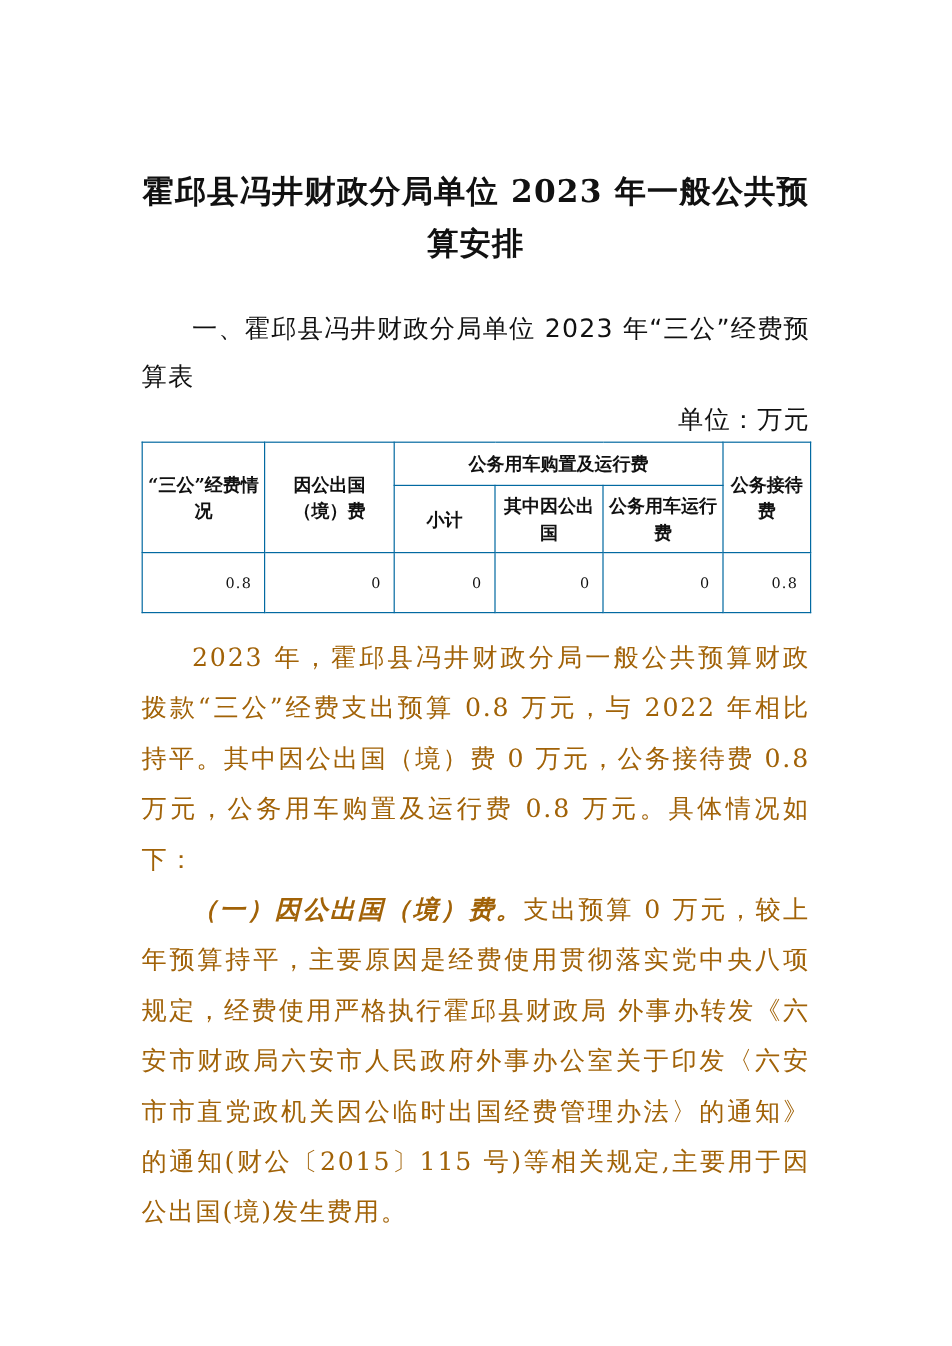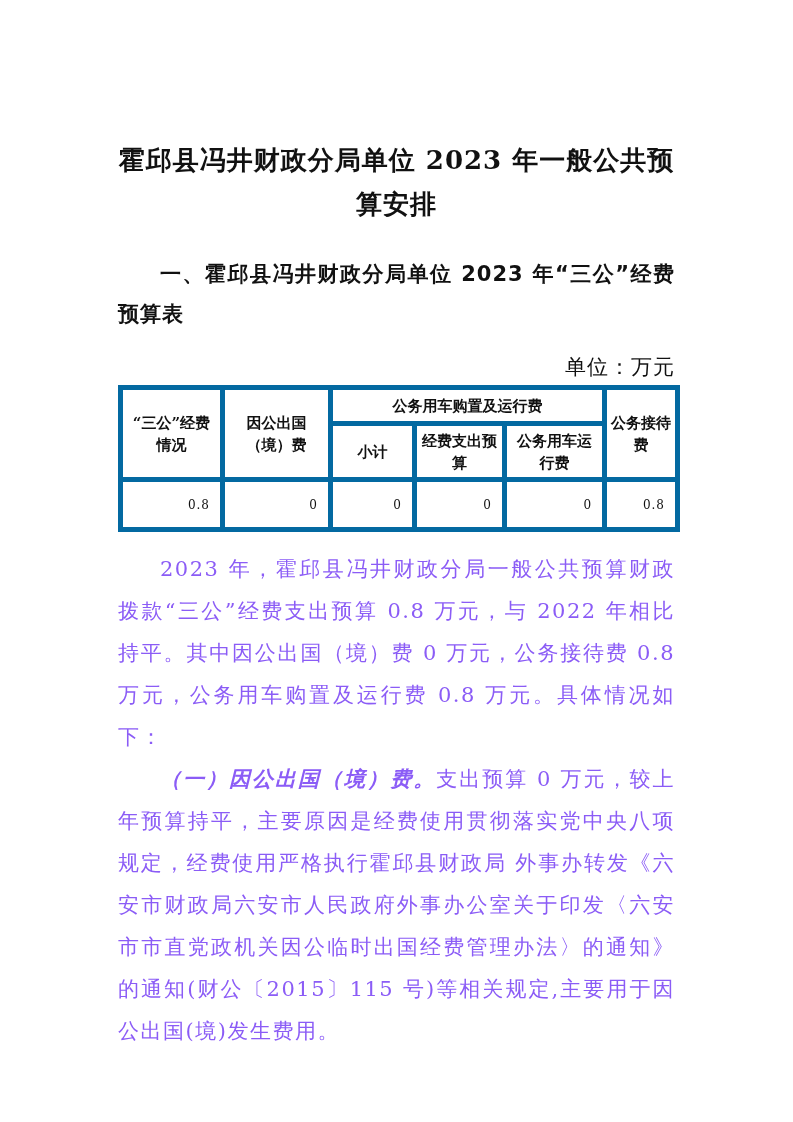--- a/index.html
+++ b/index.html
@@ -20,42 +20,42 @@
     font-size: 26px;
     line-height: 44px;
     font-weight: bold;
     letter-spacing: 1px;
     font-family: "DejaVu Serif", "Liberation Serif", serif;
   }
   .sec-heading {
     margin-top: 28px;
     font-size: 21px;
     line-height: 40px;
-    font-weight: bold;
+    font-weight: normal;
     text-indent: 2em;
     text-align: justify;
     letter-spacing: 1px;
     font-family: "DejaVu Sans", "Liberation Sans", sans-serif;
   }
   .sec-heading.second { margin-top: 30px; }
   .unit-label {
-    margin-top: 19px;
+    margin-top: 2px;
     font-size: 21px;
     line-height: 28px;
     text-align: right;
     letter-spacing: 1px;
   }
   table.budget {
     margin-top: 4px;
     width: 557px;
     border-collapse: collapse;
     table-layout: fixed;
   }
   table.budget th, table.budget td {
-    border: 5px solid #0369a1;
+    border: 1px solid #0369a1;
     font-size: 15px;
     color: #111111;
   }
   table.budget th {
     font-weight: bold;
     text-align: center;
     vertical-align: middle;
     padding: 2px 4px;
     line-height: 22px;
     font-family: "DejaVu Serif", "Liberation Serif", serif;
@@ -69,21 +69,21 @@
     padding: 2px 10px 2px 2px;
     font-size: 12px;
     letter-spacing: 1px;
   }
   .para {
     font-size: 21px;
     line-height: 42px;
     text-align: justify;
     text-indent: 2em;
     letter-spacing: 1.5px;
-    color: #8b5cf6;
+    color: #a16207;
   }
   .para.first { margin-top: 16px; }
   .bold-lead {
     font-weight: bold;
     font-family: "DejaVu Sans", "Liberation Sans", sans-serif;
     font-style: italic;
   }
 </style>
 </head>
 <body>
@@ -109,21 +109,21 @@
     </colgroup>
     <thead>
       <tr class="group-row">
         <th rowspan="2">“三公”经费情况</th>
         <th rowspan="2">因公出国（境）费</th>
         <th colspan="3">公务用车购置及运行费</th>
         <th rowspan="2">公务接待费</th>
       </tr>
       <tr class="sub-row">
         <th>小计</th>
-        <th>经费支出预算</th>
+        <th>其中因公出国</th>
         <th>公务用车运行费</th>
       </tr>
     </thead>
     <tbody>
       <tr>
         <td>0.8</td>
         <td>0</td>
         <td>0</td>
         <td>0</td>
         <td>0</td>

